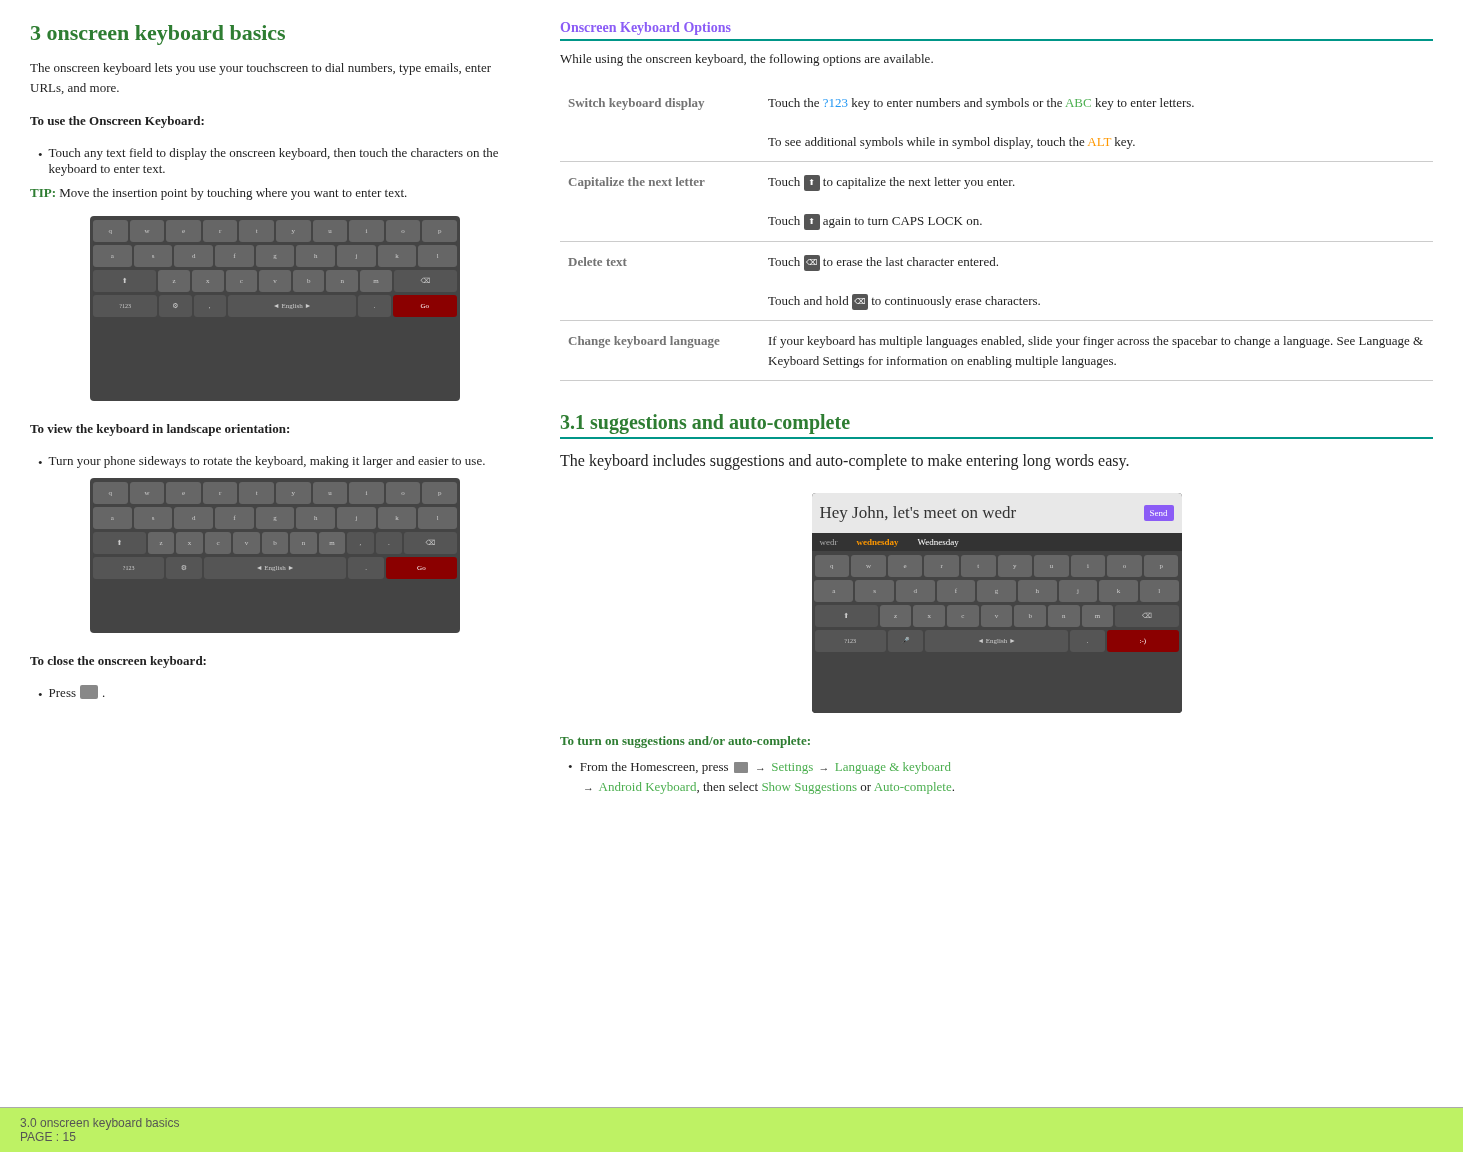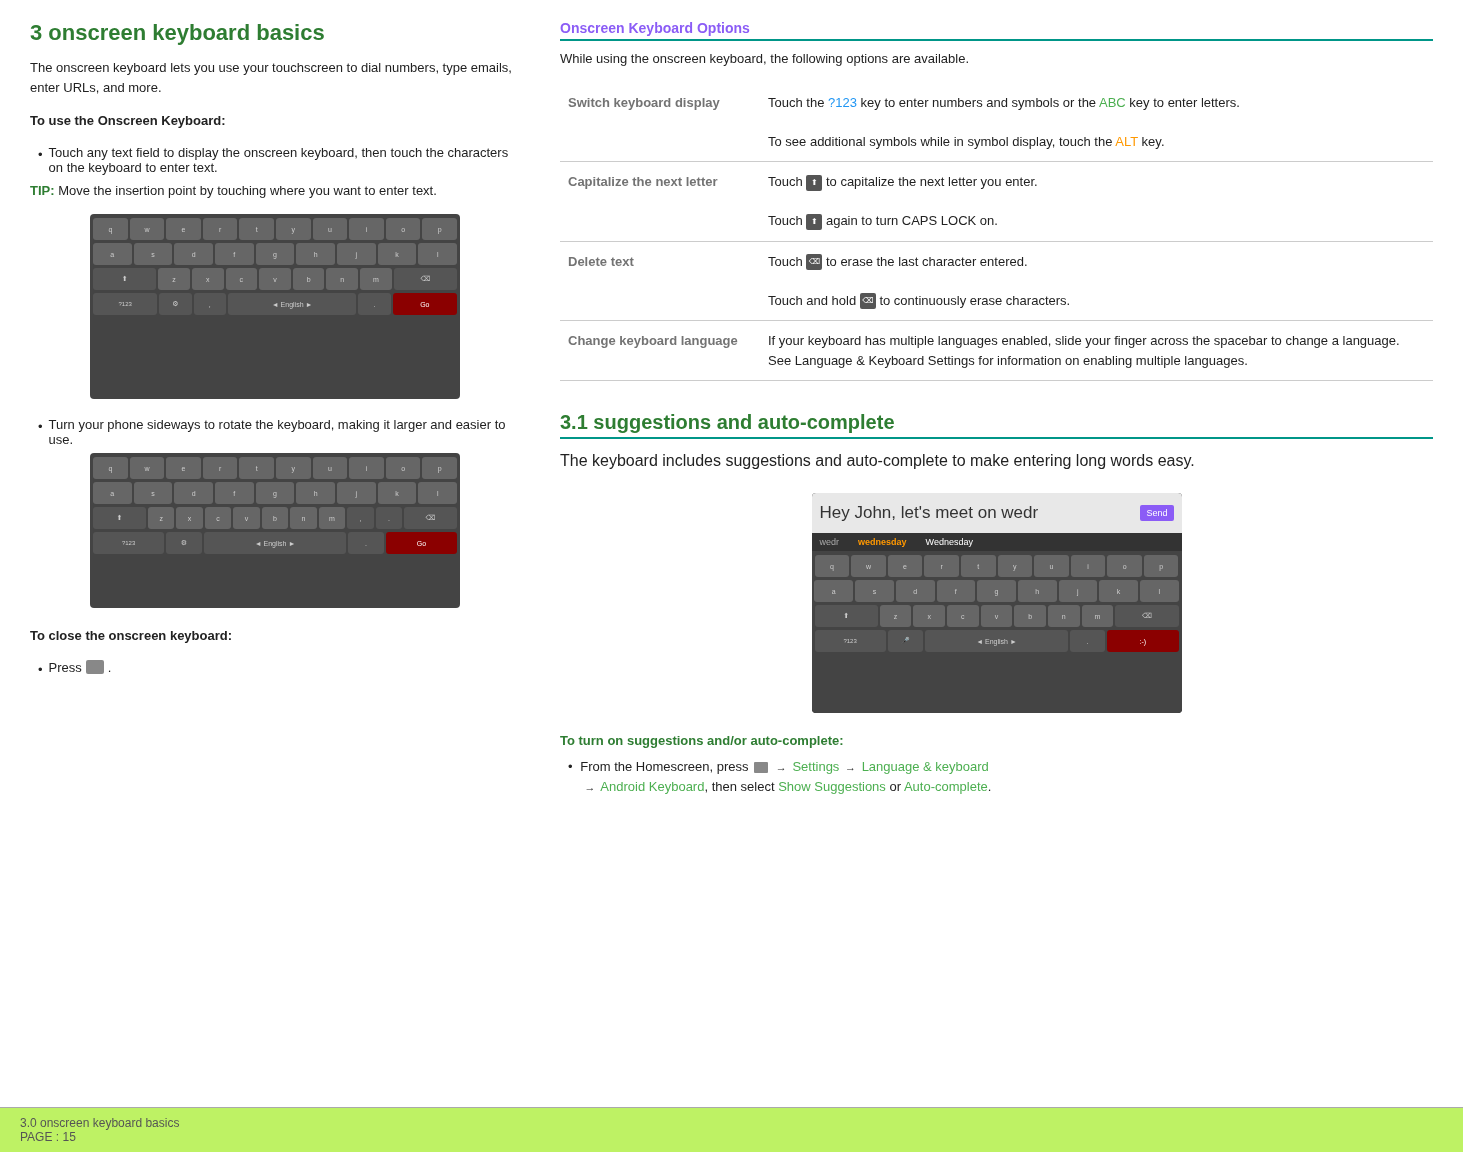--- a/index.html
+++ b/index.html
@@ -18,20 +18,21 @@
       flex-direction: column;
       width: 1463px;
       min-height: 1152px;
     }
 
     .content-area {
       display: flex;
       flex: 1;
       padding: 20px 30px;
       gap: 40px;
+      font-family: Liberation Serif, serif;
     }
 
     
     .left-column {
       flex: 0 0 490px;
       max-width: 490px;
     }
 
     .left-column h1 {
       font-size: 22px;
@@ -388,20 +389,21 @@
             <div class="kb-key sym wide">?123</div>
             <div class="kb-key dark">⚙</div>
             <div class="kb-key dark">,</div>
             <div class="kb-key space">◄ English ►</div>
             <div class="kb-key dark">.</div>
             <div class="kb-key red wide">Go</div>
           </div>
         </div>
       </div>
 
+      <p class="section-heading">To view the keyboard in landscape orientation:</p>
 
       <div class="bullet-item">
         <span class="bullet-dot">•</span>
         <span>Turn your phone sideways to rotate the keyboard, making it larger and easier to use.</span>
       </div>
 
       <div class="keyboard-image-box2">
         <div class="kb-sim">
           <div class="kb-row">
             <div class="kb-key">q</div>

